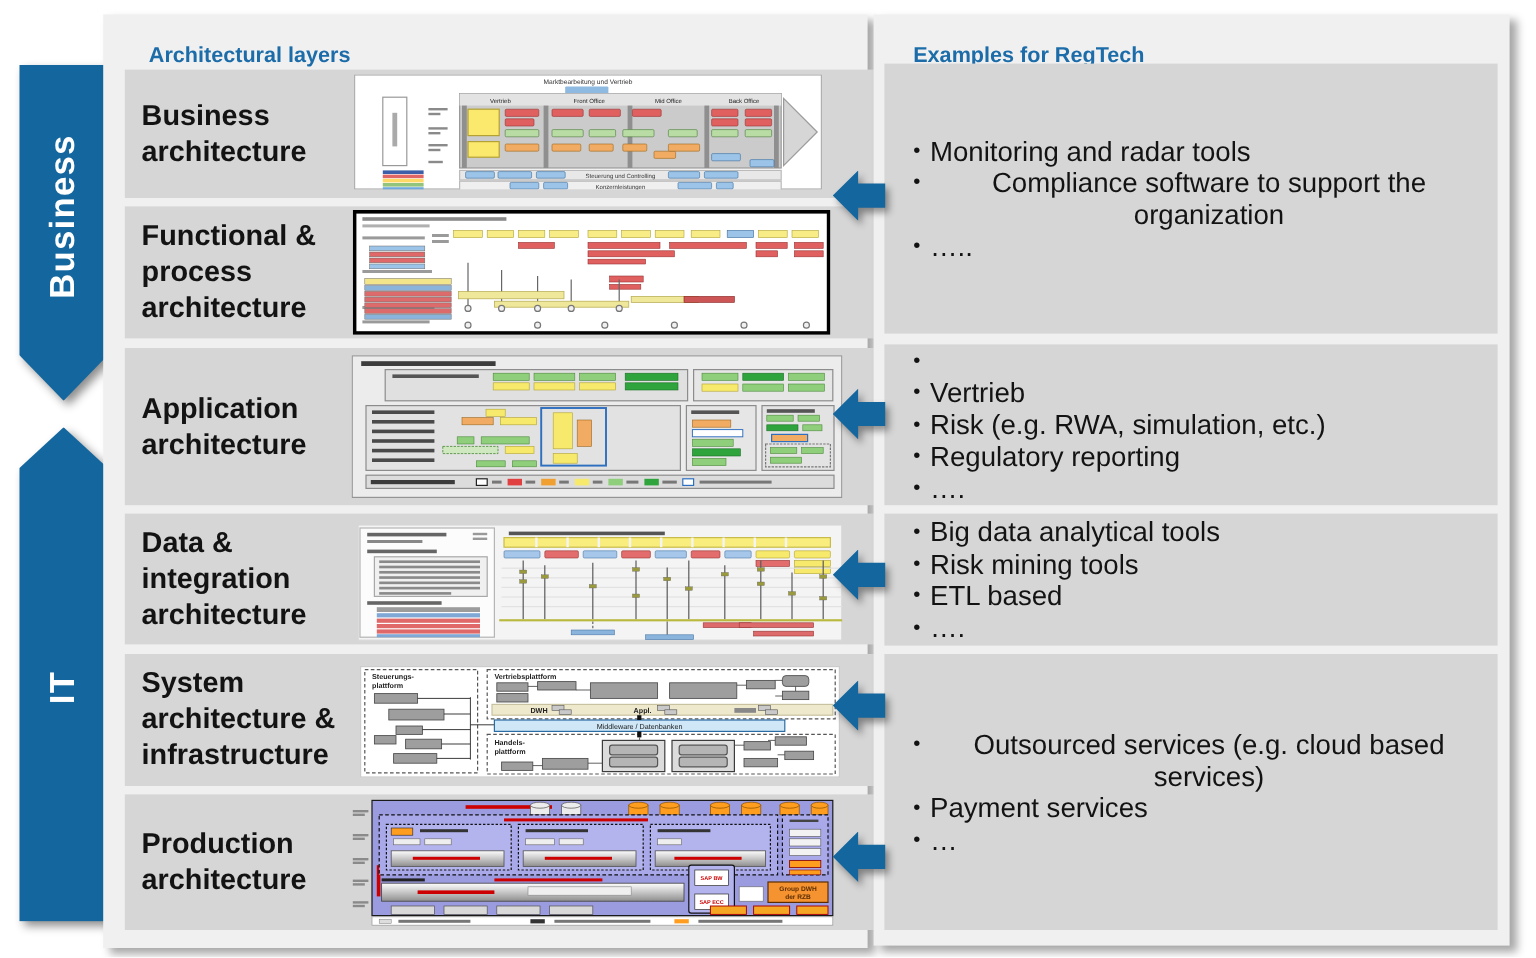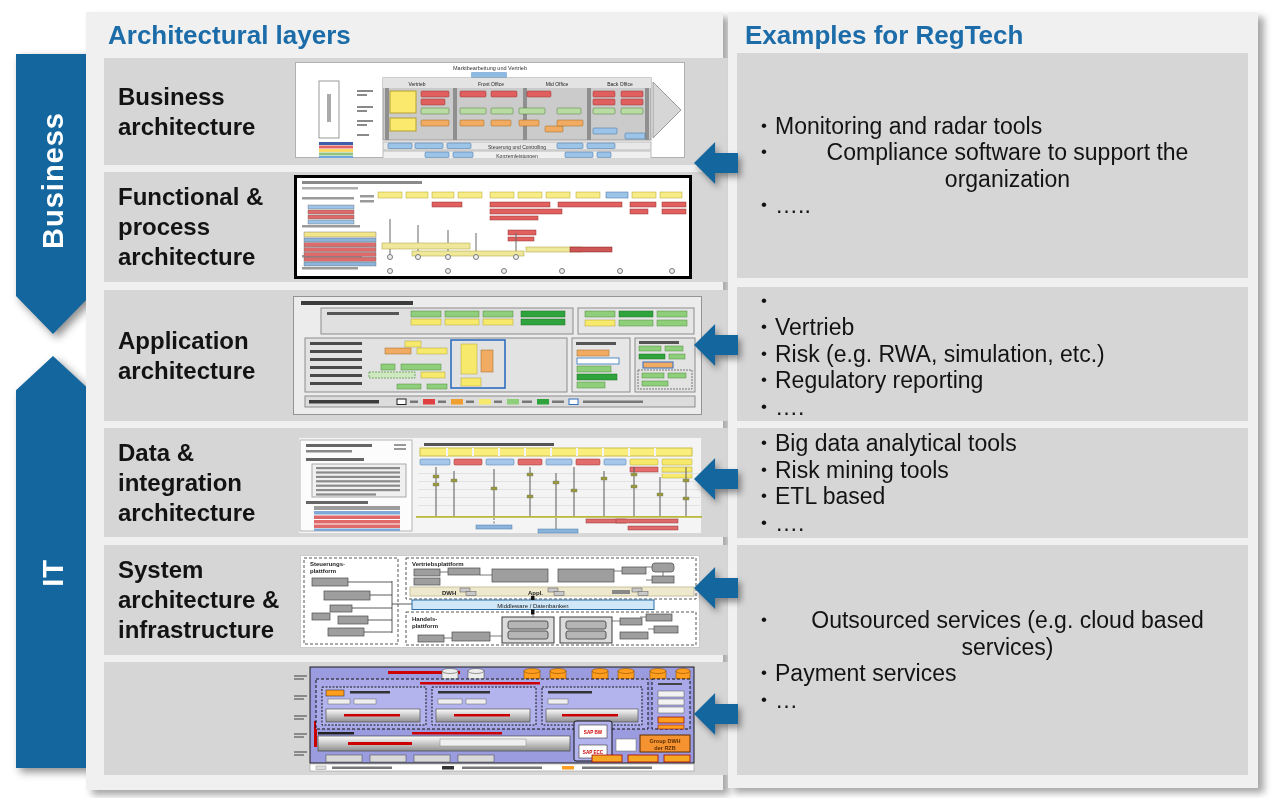--- a/index.html
+++ b/index.html
@@ -1,21 +1,21 @@
 <!DOCTYPE html>
 <html><head>
 <meta charset="utf-8">
 <style>
   html,body{margin:0;padding:0;background:#fff;}
   .stage{position:relative;width:1280px;height:798px;background:#fff;overflow:hidden;
          font-family:"Liberation Sans",sans-serif;}
   .panel{position:absolute;background:#f0f0f0;box-shadow:6px 5px 7px rgba(0,0,0,.35);}
   #left-panel{left:86px;top:12px;width:637px;height:778px;}
   #right-panel{left:728px;top:12px;width:530px;height:776px;text-align:center;}
-  .panel-title{position:absolute;margin:0;font-size:26px;font-weight:bold;color:#1b6ca8;white-space:nowrap;}
+  .panel-title{position:absolute;margin:16px;font-size:18px;font-weight:bold;color:#1b6ca8;white-space:nowrap;}
   #left-panel .panel-title{left:22px;top:8px;}
   #right-panel .panel-title{left:17px;top:8px;}
 
   .layer-row{position:absolute;left:18px;width:708px;background:#d6d6d6;}
   .layer-label{position:absolute;left:14px;top:50%;transform:translateY(-50%);
                width:195px;font-size:24px;font-weight:bold;line-height:30px;color:#131313;}
   .thumb{position:absolute;display:block;}
 
   .ex-box{position:absolute;left:9px;width:511px;background:#d6d6d6;display:flex;
           flex-direction:column;justify-content:center;padding:0 8px 0 16px;box-sizing:border-box;}
@@ -505,20 +505,21 @@
             <line x1="190" y1="81" x2="202" y2="81"></line>
           <line x1="233" y1="59.5" x2="233" y2="62"></line>
             <line x1="312" y1="66" x2="320" y2="66"></line>
           <line x1="340" y1="62" x2="346" y2="62"></line>
             <line x1="348" y1="74" x2="354" y2="74"></line>
         </g>
       </svg>
     </div>
 
     <div class="layer-row" style="top:650px;height:113px;">
+      <div class="layer-label">Production architecture</div>
       <svg class="thumb" style="left:188px;top:3px;" width="414" height="107" viewBox="0 0 414 107">
         <defs>
           <linearGradient id="mt" x1="0" y1="0" x2="0" y2="1">
             <stop offset="0" stop-color="#fdfdfd"></stop>
               <stop offset="0.5" stop-color="#c7c7c7"></stop>
             <stop offset="1" stop-color="#8f8f8f"></stop>
           </linearGradient>
         </defs>
         <g fill="#8a8a8a">
           <rect x="2" y="10" width="13" height="2"></rect>

